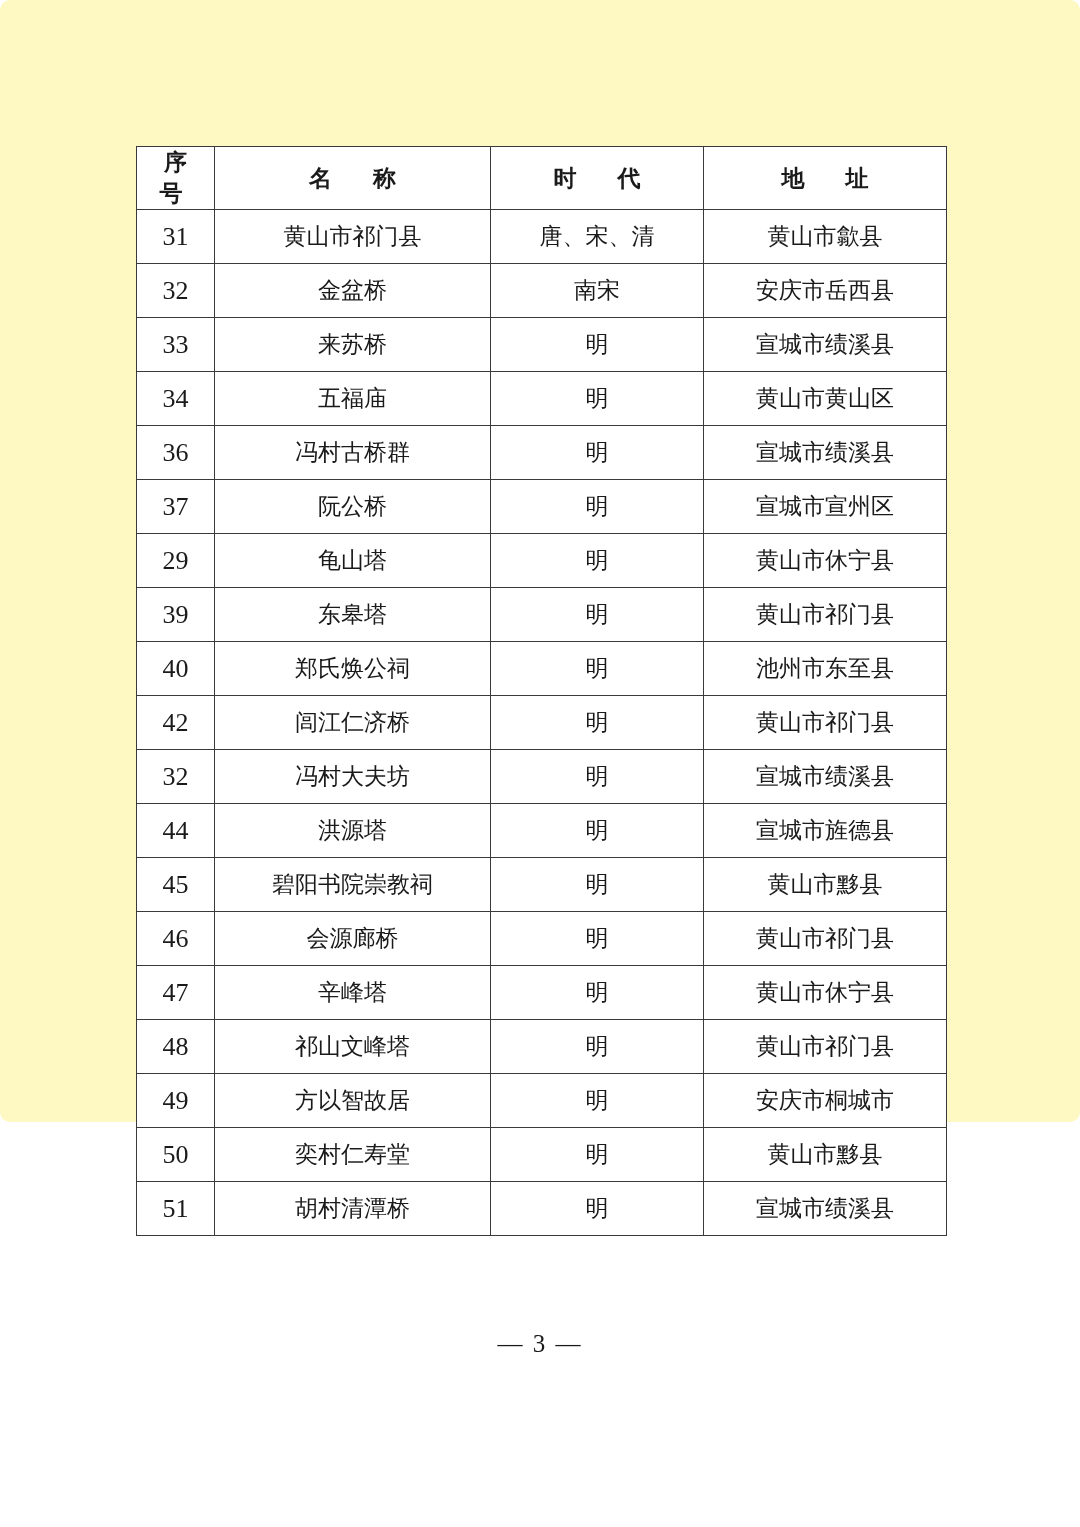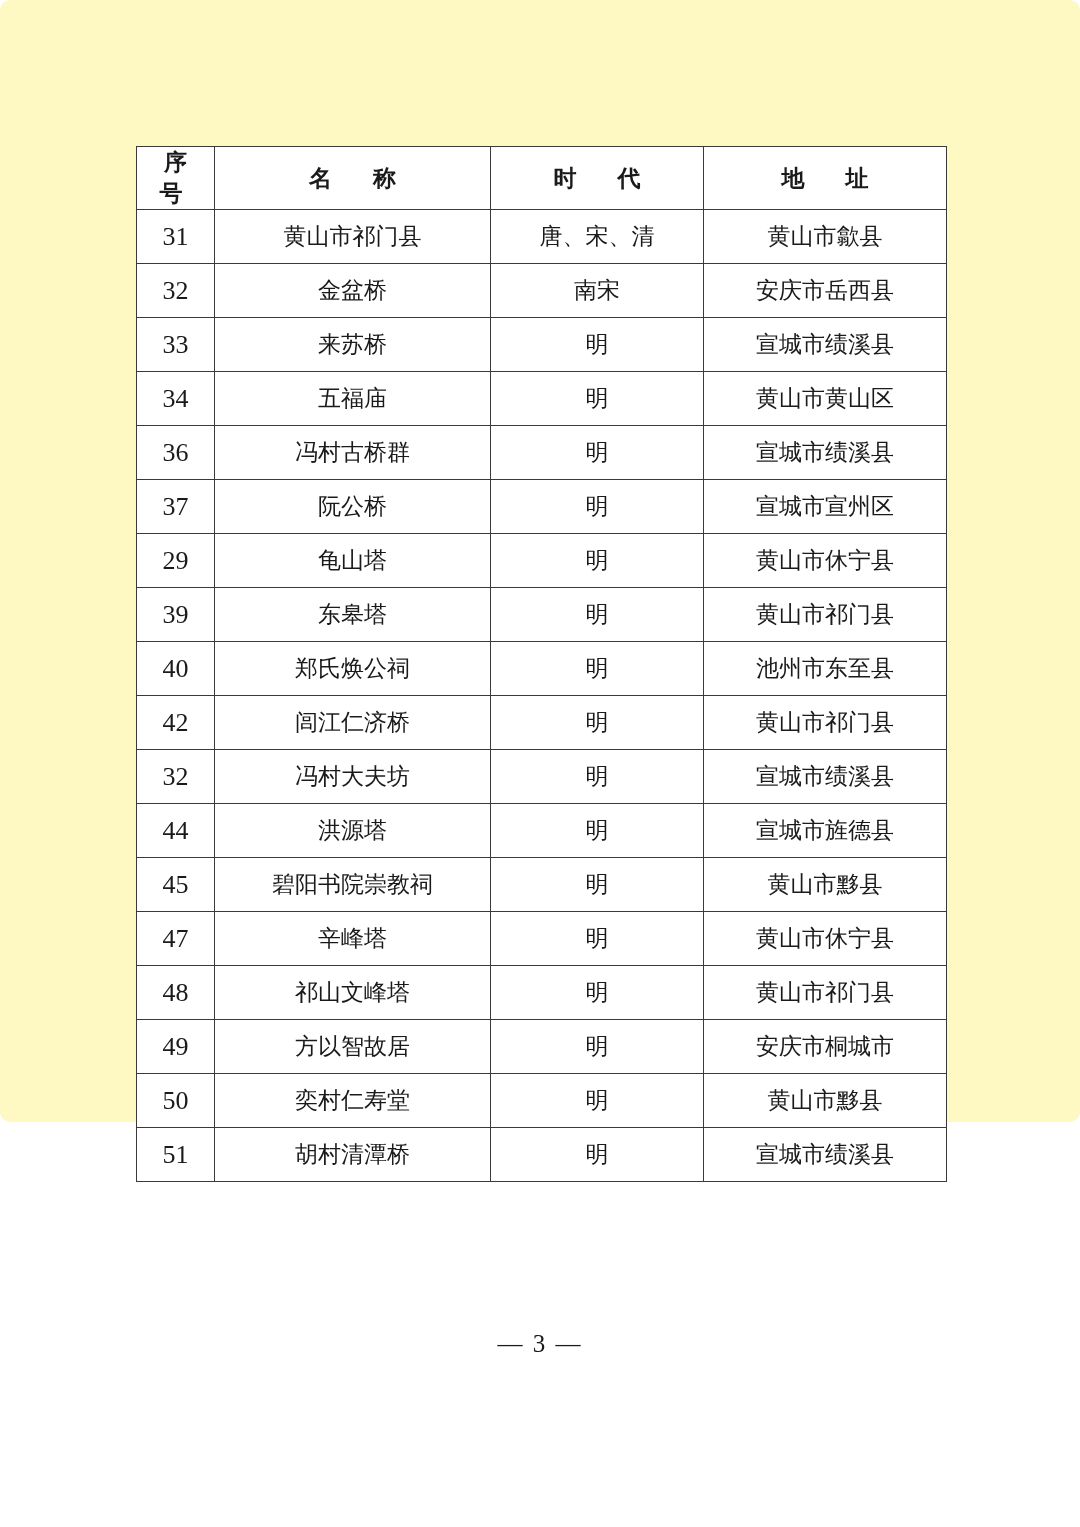--- a/index.html
+++ b/index.html
@@ -193,20 +193,26 @@
             <td class="era">明</td>
             <td class="addr">宣城市旌德县</td>
           </tr>
           <tr>
             <td class="seq">45</td>
             <td class="name">碧阳书院崇教祠</td>
             <td class="era">明</td>
             <td class="addr">黄山市黟县</td>
           </tr>
           <tr>
+            <td class="seq">46</td>
+            <td class="name">会源廊桥</td>
+            <td class="era">明</td>
+            <td class="addr">黄山市祁门县</td>
+          </tr>
+          <tr>
             <td class="seq">47</td>
             <td class="name">辛峰塔</td>
             <td class="era">明</td>
             <td class="addr">黄山市休宁县</td>
           </tr>
           <tr>
             <td class="seq">48</td>
             <td class="name">祁山文峰塔</td>
             <td class="era">明</td>
             <td class="addr">黄山市祁门县</td>

